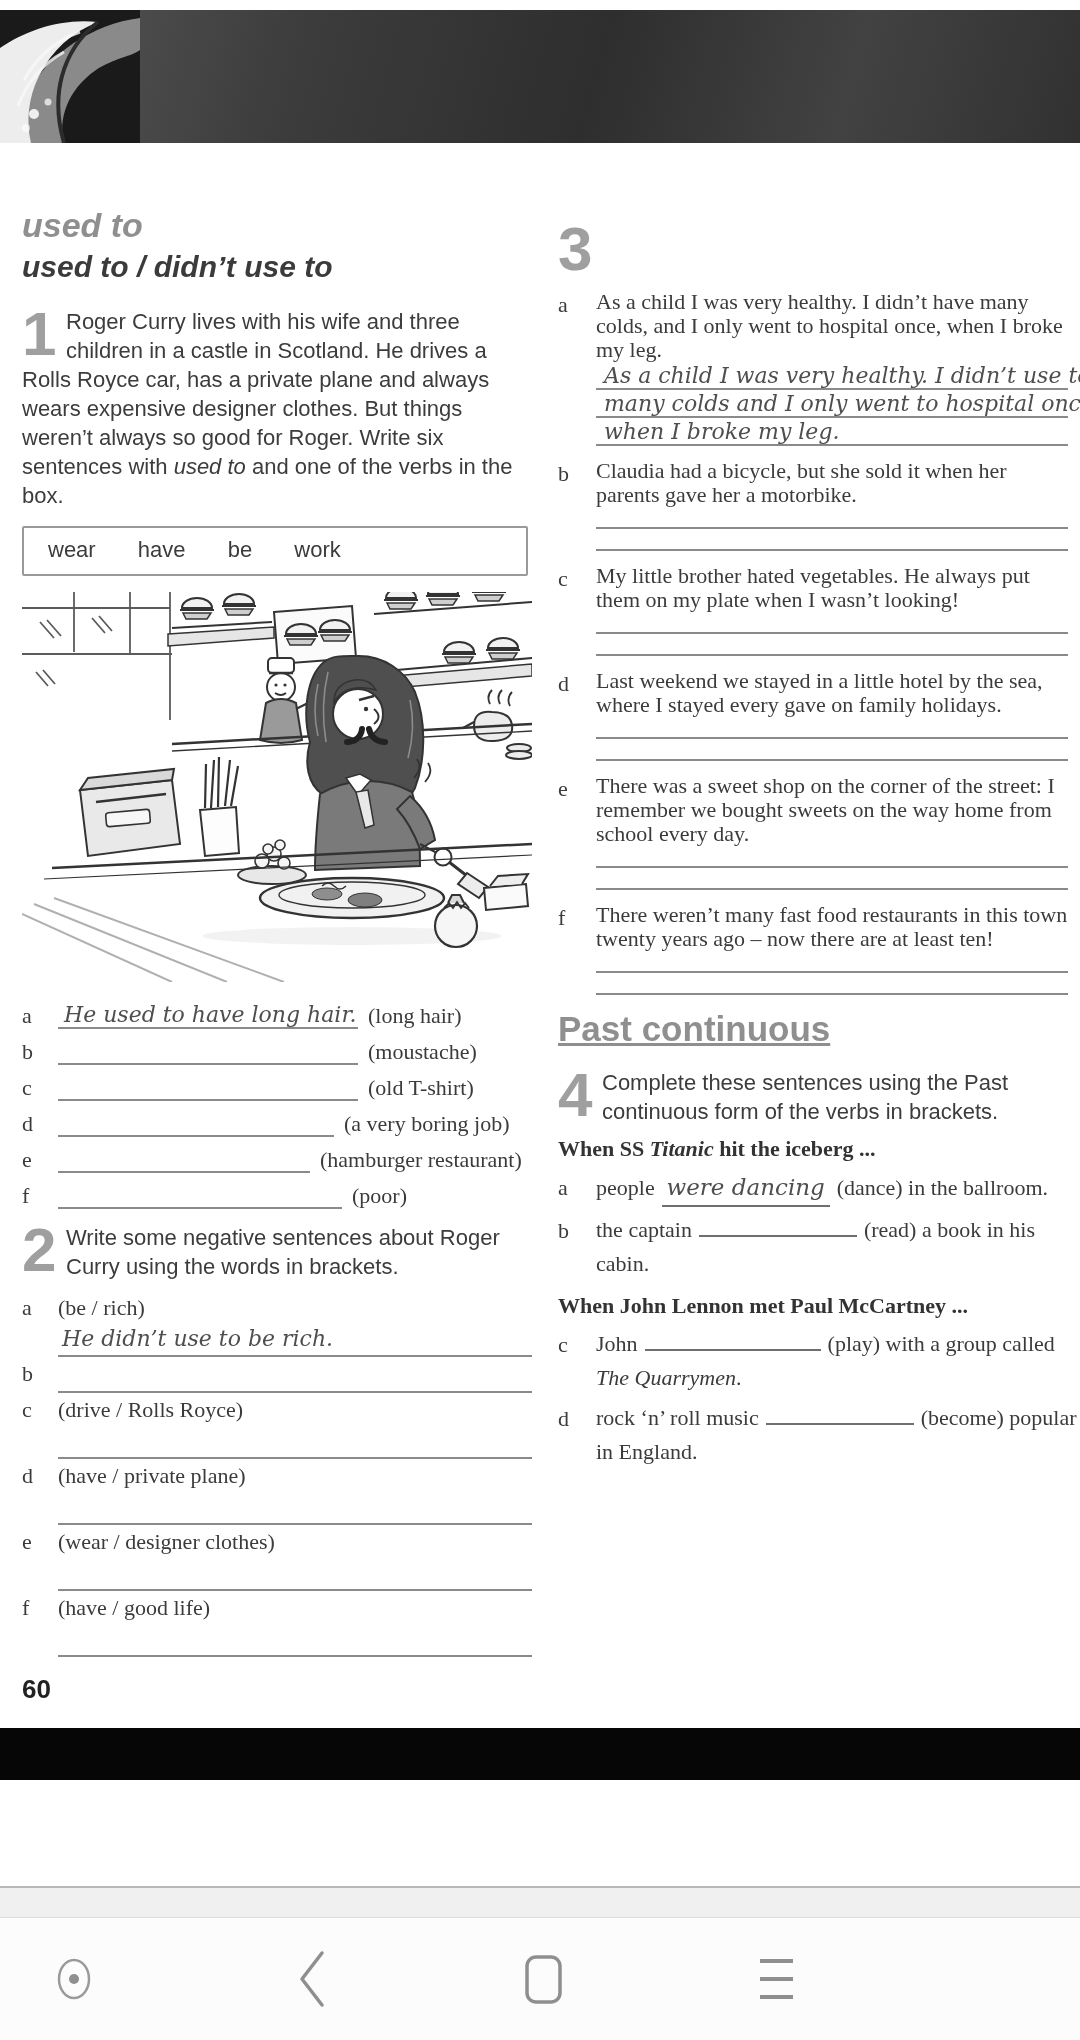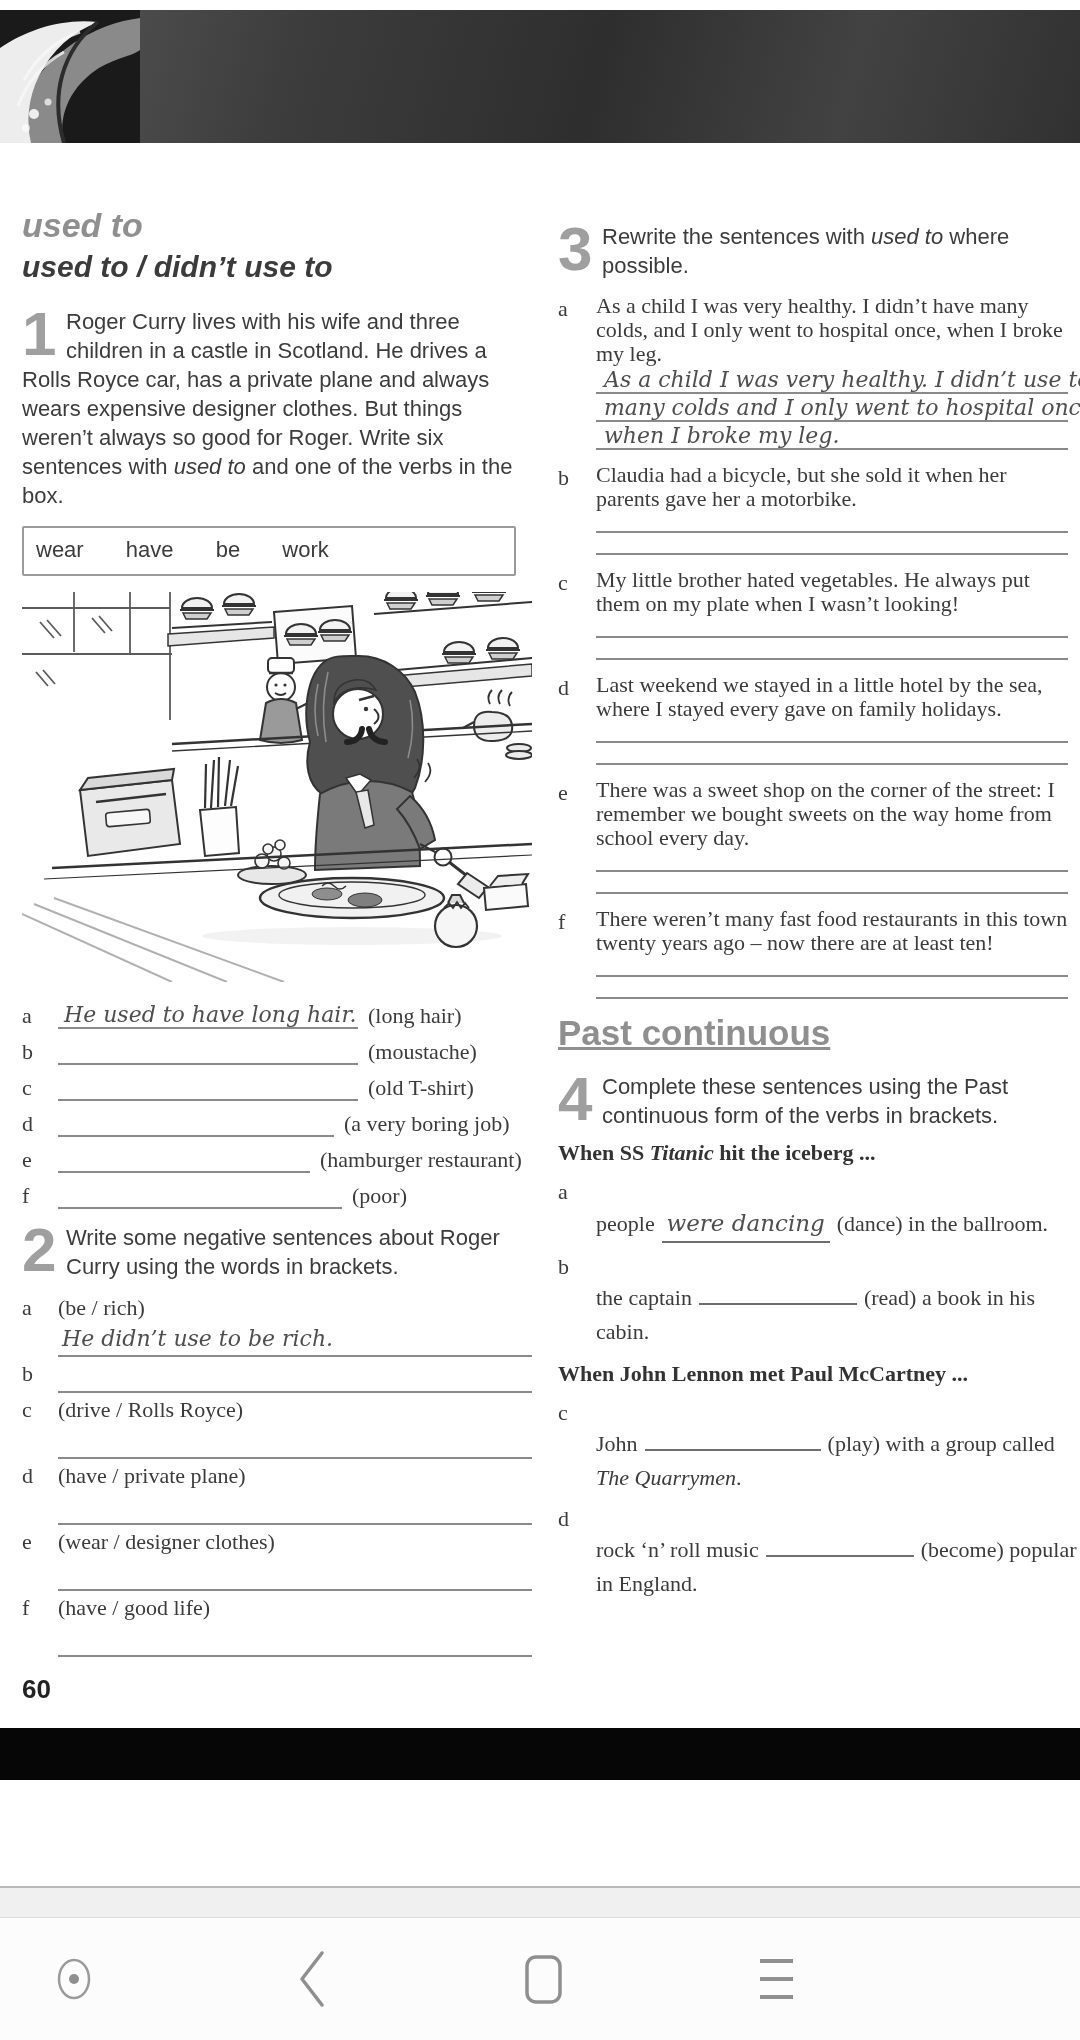--- a/index.html
+++ b/index.html
@@ -26,21 +26,21 @@
 
   .ex-block{margin-top:22px;}
   .ex-num{float:left;width:44px;font-size:62px;line-height:54px;font-weight:700;color:#9f9f9f;}
   .ex-instr{font-size:22px;line-height:29px;color:#3c3c3c;}
   .clear{clear:both;}
   .it{font-style:italic;}
   .hand{font-family:"DejaVu Serif",serif;font-style:italic;color:#4e4e4e;}
 
   
   .word-box{margin-top:16px;border:2px solid #9a9a9a;border-radius:2px;width:478px;
-    padding:9px 0 11px 12px;font-size:22px;color:#3c3c3c;}
+    padding:9px 0 11px 24px;font-size:22px;color:#3c3c3c;}
   .word-box span{margin-right:36px;}
 
   
   .illo{margin-top:16px;width:510px;height:390px;display:block;}
 
   
   .ex1-items{margin-top:14px;}
   .row1{display:flex;align-items:flex-end;height:33px;margin-bottom:3px;
     font-family:"Liberation Serif",serif;font-size:22px;color:#3b3b3b;}
   .row1 .ltr{flex:0 0 36px;}
@@ -74,21 +74,21 @@
   .row3 .uline{border-bottom:2px solid #8a8a8a;height:20px;}
   .row3 .uline:first-of-type{margin-top:6px;}
   .row3 .uline.hw{height:26px;}
   .row3 .uline .hand{display:block;font-size:22px;line-height:28px;padding-left:8px;white-space:nowrap;}
 
   
   .lead{font-family:"Liberation Serif",serif;font-weight:700;font-size:22px;color:#333;
     line-height:30px;margin-top:8px;}
   .row4{display:flex;margin-top:6px;font-family:"Liberation Serif",serif;font-size:22px;color:#3b3b3b;}
   .row4 .ltr{flex:0 0 38px;line-height:36px;}
-  .row4 .r4body{flex:1;line-height:34px;margin-top:32px;}
+  .row4 .r4body{flex:1;line-height:34px;}
   .blank{display:inline-block;border-bottom:2px solid #6f6f6f;margin:0 7px;text-align:center;}
   .blank .hand{font-size:23px;}
   .blank-a{width:168px;}
   .blank-b{width:158px;}
   .blank-c{width:176px;}
   .blank-d{width:148px;}
 
   
   .black-bar{position:absolute;left:0;top:1728px;width:1080px;height:52px;background:#060606;}
   .gray-band{position:absolute;left:0;top:1886px;width:1080px;height:32px;background:#f0f0f0;
@@ -340,21 +340,20 @@
     </div>
   </div>
 
   <div class="page-num">60</div>
 </div>
 
 <div class="col-right">
 
   <div class="ex-block" style="margin-top:0;">
     <div class="ex-num">3</div>
-    <div class="ex-instr"><span>Rewrite the sentences with </span><span class="it">used to</span><span> where possible.</span></div>
     <div class="clear"></div>
 
     <div class="ex3-items">
       <div class="row3">
         <span class="ltr">a</span>
         <span class="r3body">
           <div class="txt">As a child I was very healthy. I didn’t have many colds, and I only went to hospital once, when I broke my leg.</div>
           <div class="uline hw">
               <span class="hand">As a child I was very healthy. I didn’t use to have</span>
             </div>

